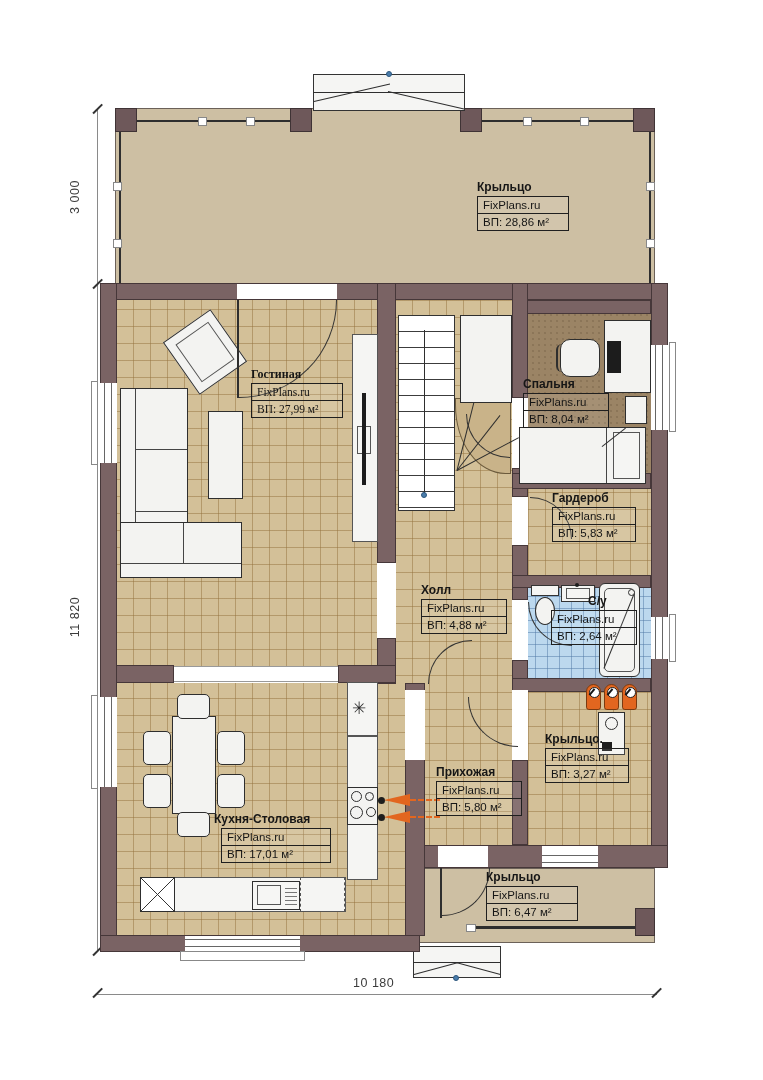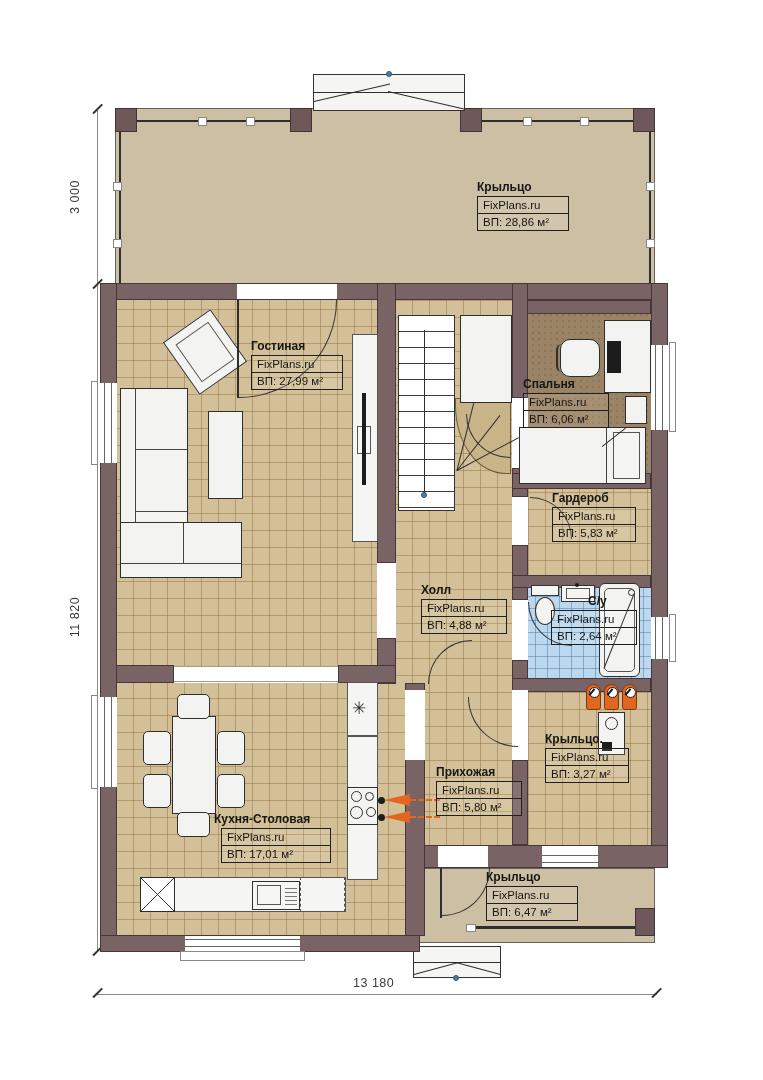--- a/index.html
+++ b/index.html
@@ -69,21 +69,21 @@
 
   <div class="abs gline" style="left:97px;top:110px;width:1.4px;height:842px;"></div>
   <div class="abs tick" style="left:91px;top:108px;"></div>
   <div class="abs tick" style="left:91px;top:283px;"></div>
   <div class="abs tick" style="left:91px;top:950px;"></div>
   <div class="abs dim rot" style="left:40px;top:190px;">3 000</div>
   <div class="abs dim rot" style="left:40px;top:610px;">11 820</div>
   <div class="abs gline" style="left:97px;top:994px;width:560px;height:1.4px;"></div>
   <div class="abs tick" style="left:91px;top:992px;"></div>
   <div class="abs tick" style="left:650px;top:992px;"></div>
-  <div class="abs dim" style="left:353px;top:976px;">13 180</div>
+  <div class="abs dim" style="left:353px;top:976px;">10 180</div>
 
   <div class="abs plain" style="left:115px;top:108px;width:540px;height:177px;"></div>
   <div class="abs line" style="left:137px;top:120px;width:155px;height:2.4px;"></div>
   <div class="abs line" style="left:482px;top:120px;width:152px;height:2.4px;"></div>
   <div class="abs line" style="left:119px;top:112px;width:1.6px;height:172px;"></div>
   <div class="abs line" style="left:649px;top:112px;width:1.6px;height:172px;"></div>
   <div class="abs post" style="left:115px;top:108px;width:22px;height:24px;"></div>
   <div class="abs post" style="left:290px;top:108px;width:22px;height:24px;"></div>
   <div class="abs post" style="left:460px;top:108px;width:22px;height:24px;"></div>
   <div class="abs post" style="left:633px;top:108px;width:22px;height:24px;"></div>
@@ -268,32 +268,32 @@
   <div class="abs line" style="left:440px;top:868px;width:2px;height:50px;"></div>
   <div class="abs arcBR" style="left:442px;top:868px;width:48px;height:48px;"></div>
 
   <div class="rlabel" style="left:477px;top:180px;">
     <div class="rname">Крыльцо</div>
     <div class="rbox" style="width:90px;">
       <div class="rrow">FixPlans.ru</div>
       <div class="rrow">ВП: 28,86 м²</div>
     </div>
   </div>
-  <div class="rlabel" style="left:251px;top:339px;">
+  <div class="rlabel" style="left:251px;top:367px;font-family:Liberation Serif, serif;">
     <div class="rname">Гостиная</div>
     <div class="rbox" style="width:90px;">
       <div class="rrow">FixPlans.ru</div>
       <div class="rrow">ВП: 27,99 м²</div>
     </div>
   </div>
   <div class="rlabel" style="left:523px;top:377px;">
     <div class="rname">Спальня</div>
     <div class="rbox" style="width:84px;">
       <div class="rrow">FixPlans.ru</div>
-      <div class="rrow">ВП: 6,06 м²</div>
+      <div class="rrow">ВП: 8,04 м²</div>
     </div>
   </div>
   <div class="rlabel" style="left:552px;top:491px;">
     <div class="rname">Гардероб</div>
     <div class="rbox" style="width:82px;">
       <div class="rrow">FixPlans.ru</div>
       <div class="rrow">ВП: 5,83 м²</div>
     </div>
   </div>
   <div class="rlabel" style="left:421px;top:583px;">

